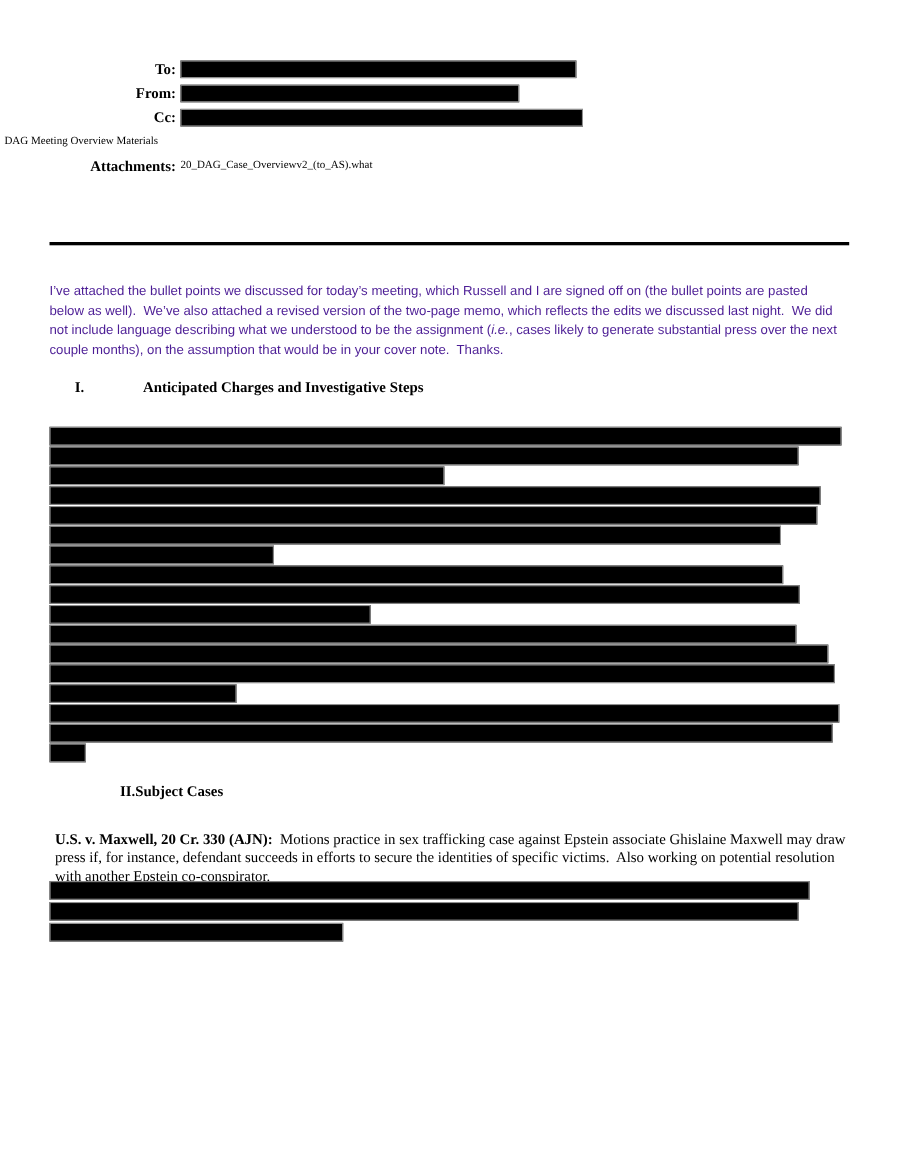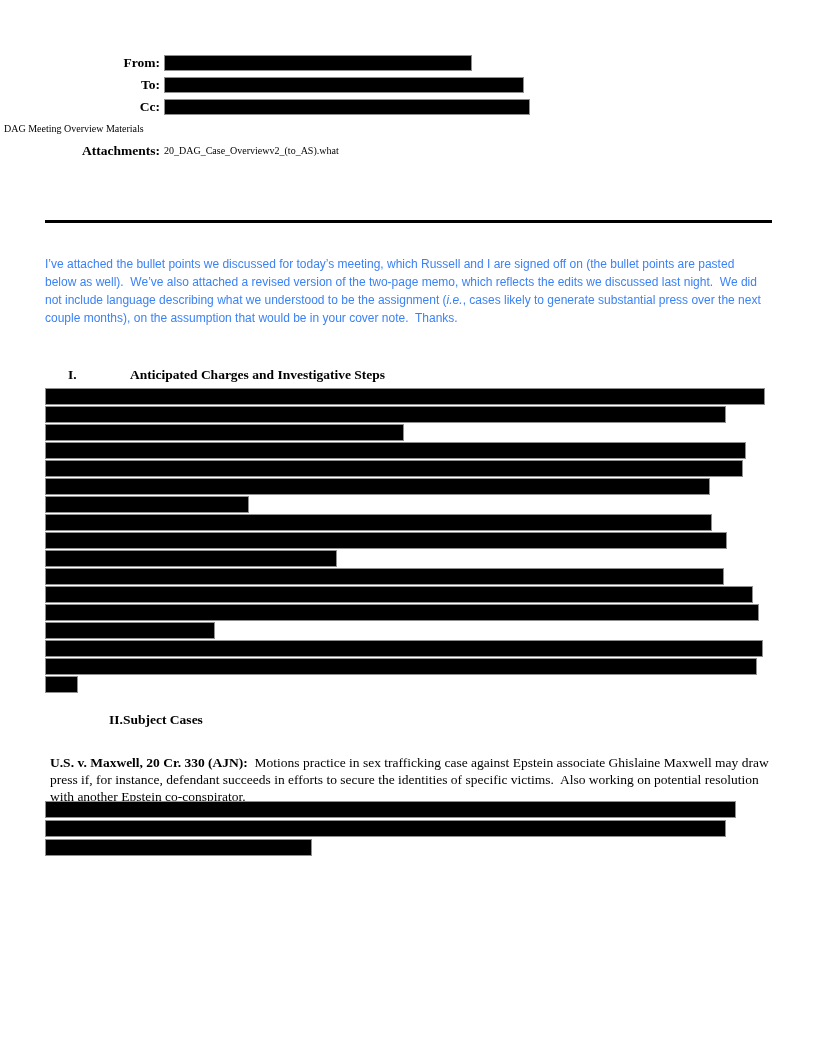--- a/index.html
+++ b/index.html
@@ -25,30 +25,30 @@
   }
   .attach-line { display: block; }
 
   
   .rule { position: absolute; top: 220px; left: 45px; width: 727px; height: 3px; background: #000; }
 
   
   .intro {
     position: absolute; top: 243px; left: 45px; width: 718px;
     font-family: "Liberation Sans", sans-serif;
-    font-size: 12px; line-height: 18px; color: #3b82f6;
+    font-size: 12px; line-height: 18px; color: #4c1d95;
     white-space: pre-wrap;
   }
 
   
   .sec-heading {
     position: absolute; left: 68px;
     font-weight: bold; font-size: 13.5px; line-height: 17px;
   }
-  .sec-heading.one { top: 366px; }
+  .sec-heading.one { top: 343px; }
   .sec-heading.two { top: 711px; }
   .sec-num { display: inline-block; }
   .sec-heading.one .sec-num { width: 62px; }
   .sec-heading.two .sec-num { width: 55px; text-align: right; }
 
   
   .bars { position: absolute; left: 45px; }
   .bars-section1 { top: 388px; }
   .bars-maxwell { top: 801px; }
   .rbar {
@@ -67,26 +67,26 @@
   .bold { font-weight: bold; }
   .ital { font-style: italic; }
 </style>
 </head>
 <body>
 
 <div class="page">
 
   <div class="email-header">
     <div class="hdr-row">
+      <span class="hdr-label">To:</span>
+      <span class="hdr-bar" style="width: 360px;"></span>
+    </div>
+    <div class="hdr-row">
       <span class="hdr-label">From:</span>
       <span class="hdr-bar" style="width: 308px;"></span>
-    </div>
-    <div class="hdr-row">
-      <span class="hdr-label">To:</span>
-      <span class="hdr-bar" style="width: 360px;"></span>
     </div>
     <div class="hdr-row">
       <span class="hdr-label">Cc:</span>
       <span class="hdr-bar" style="width: 366px;"></span>
     </div>
     <div class="hdr-row">
       <span class="hdr-value">DAG Meeting Overview Materials</span>
     </div>
     <div class="hdr-row">
       <span class="hdr-label">Attachments:</span>

